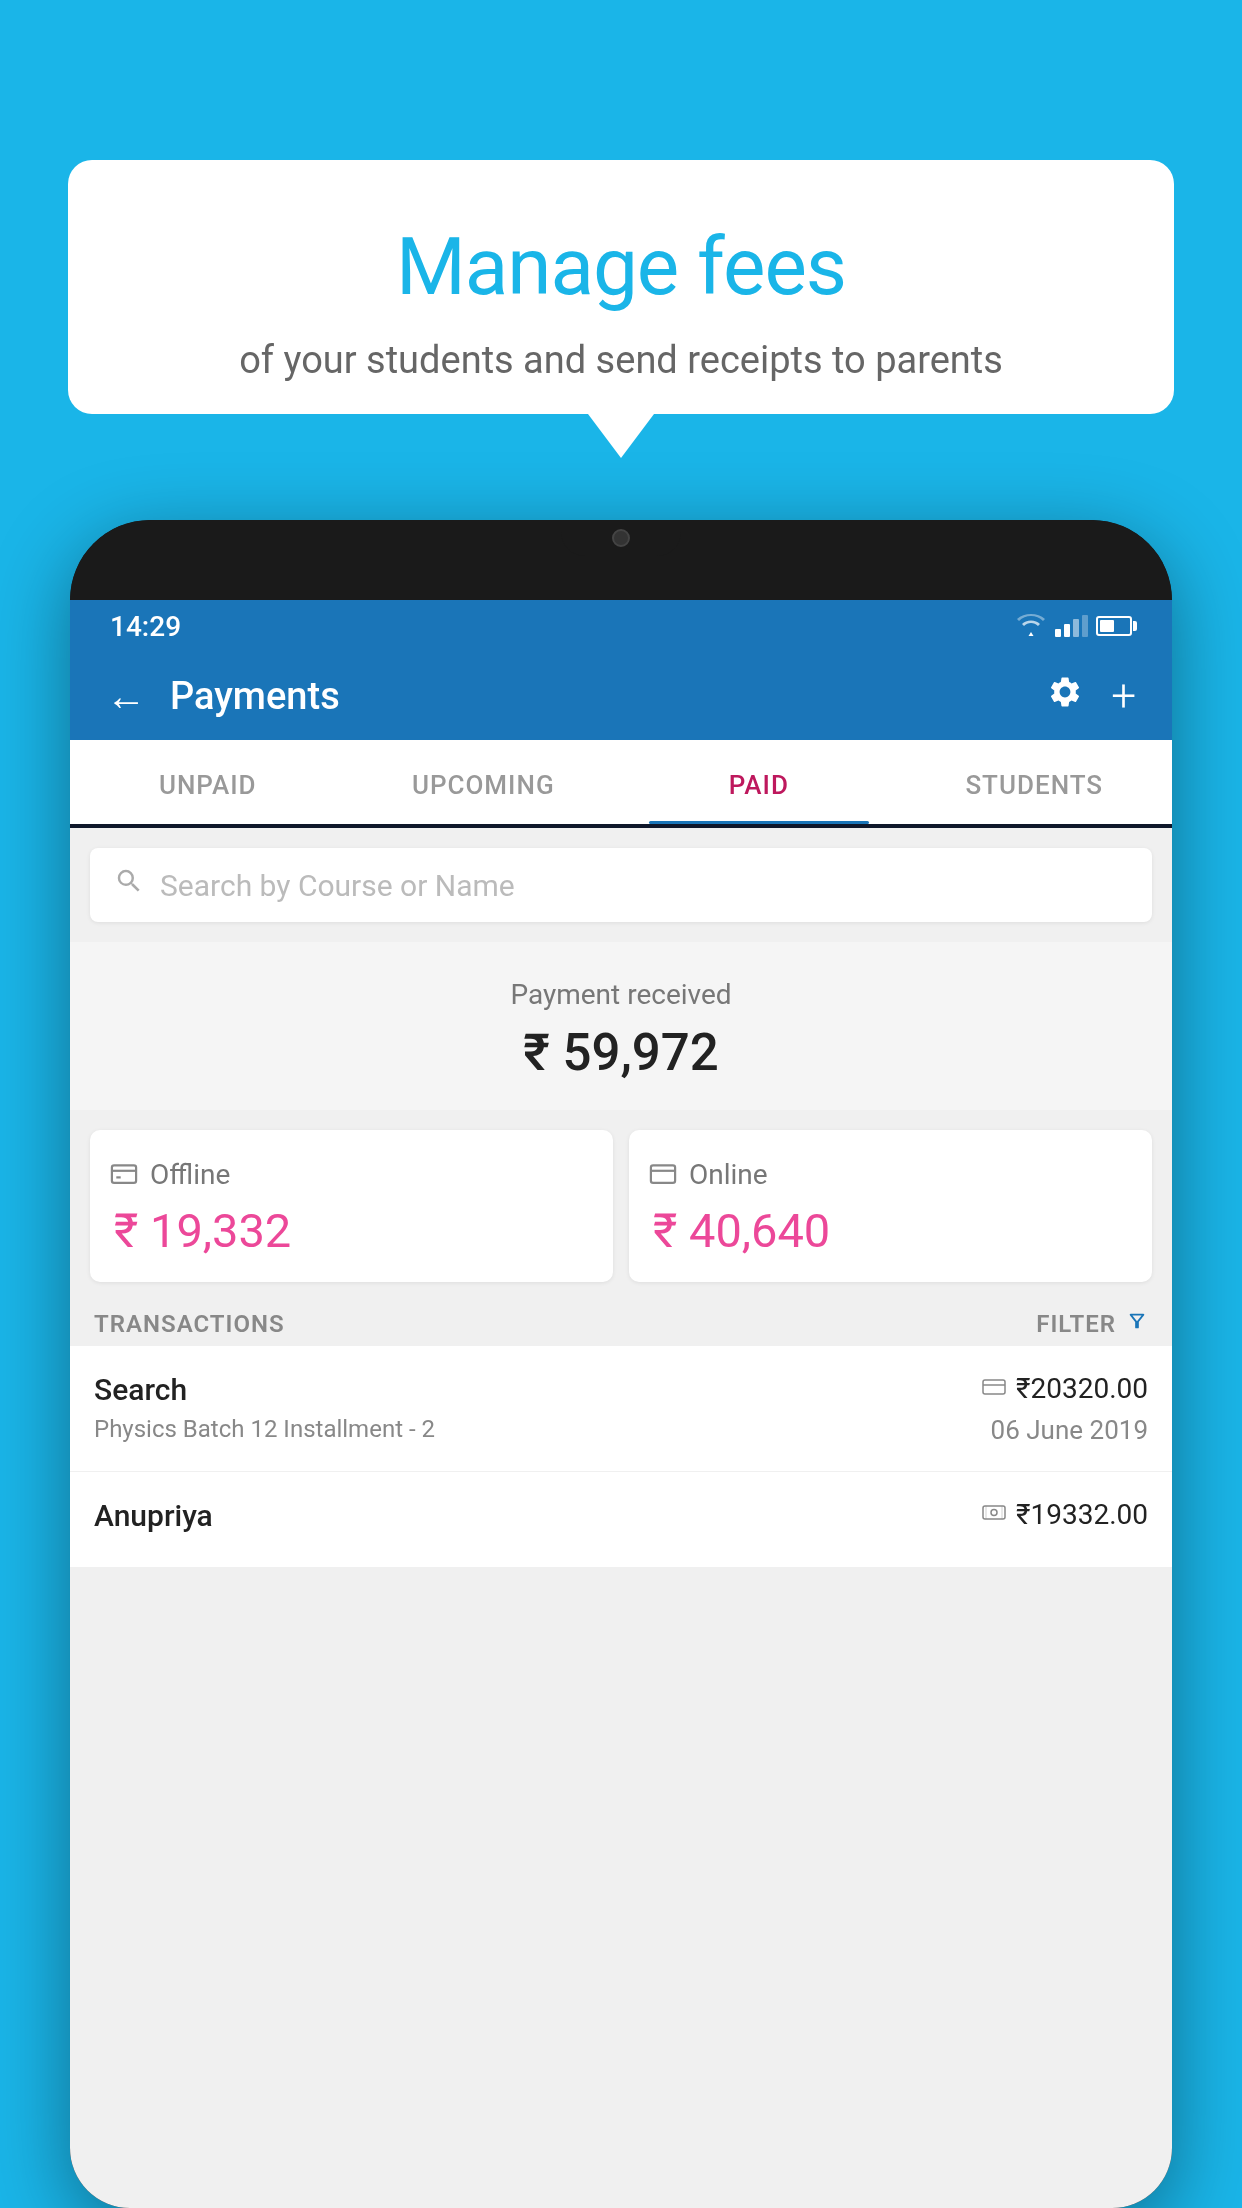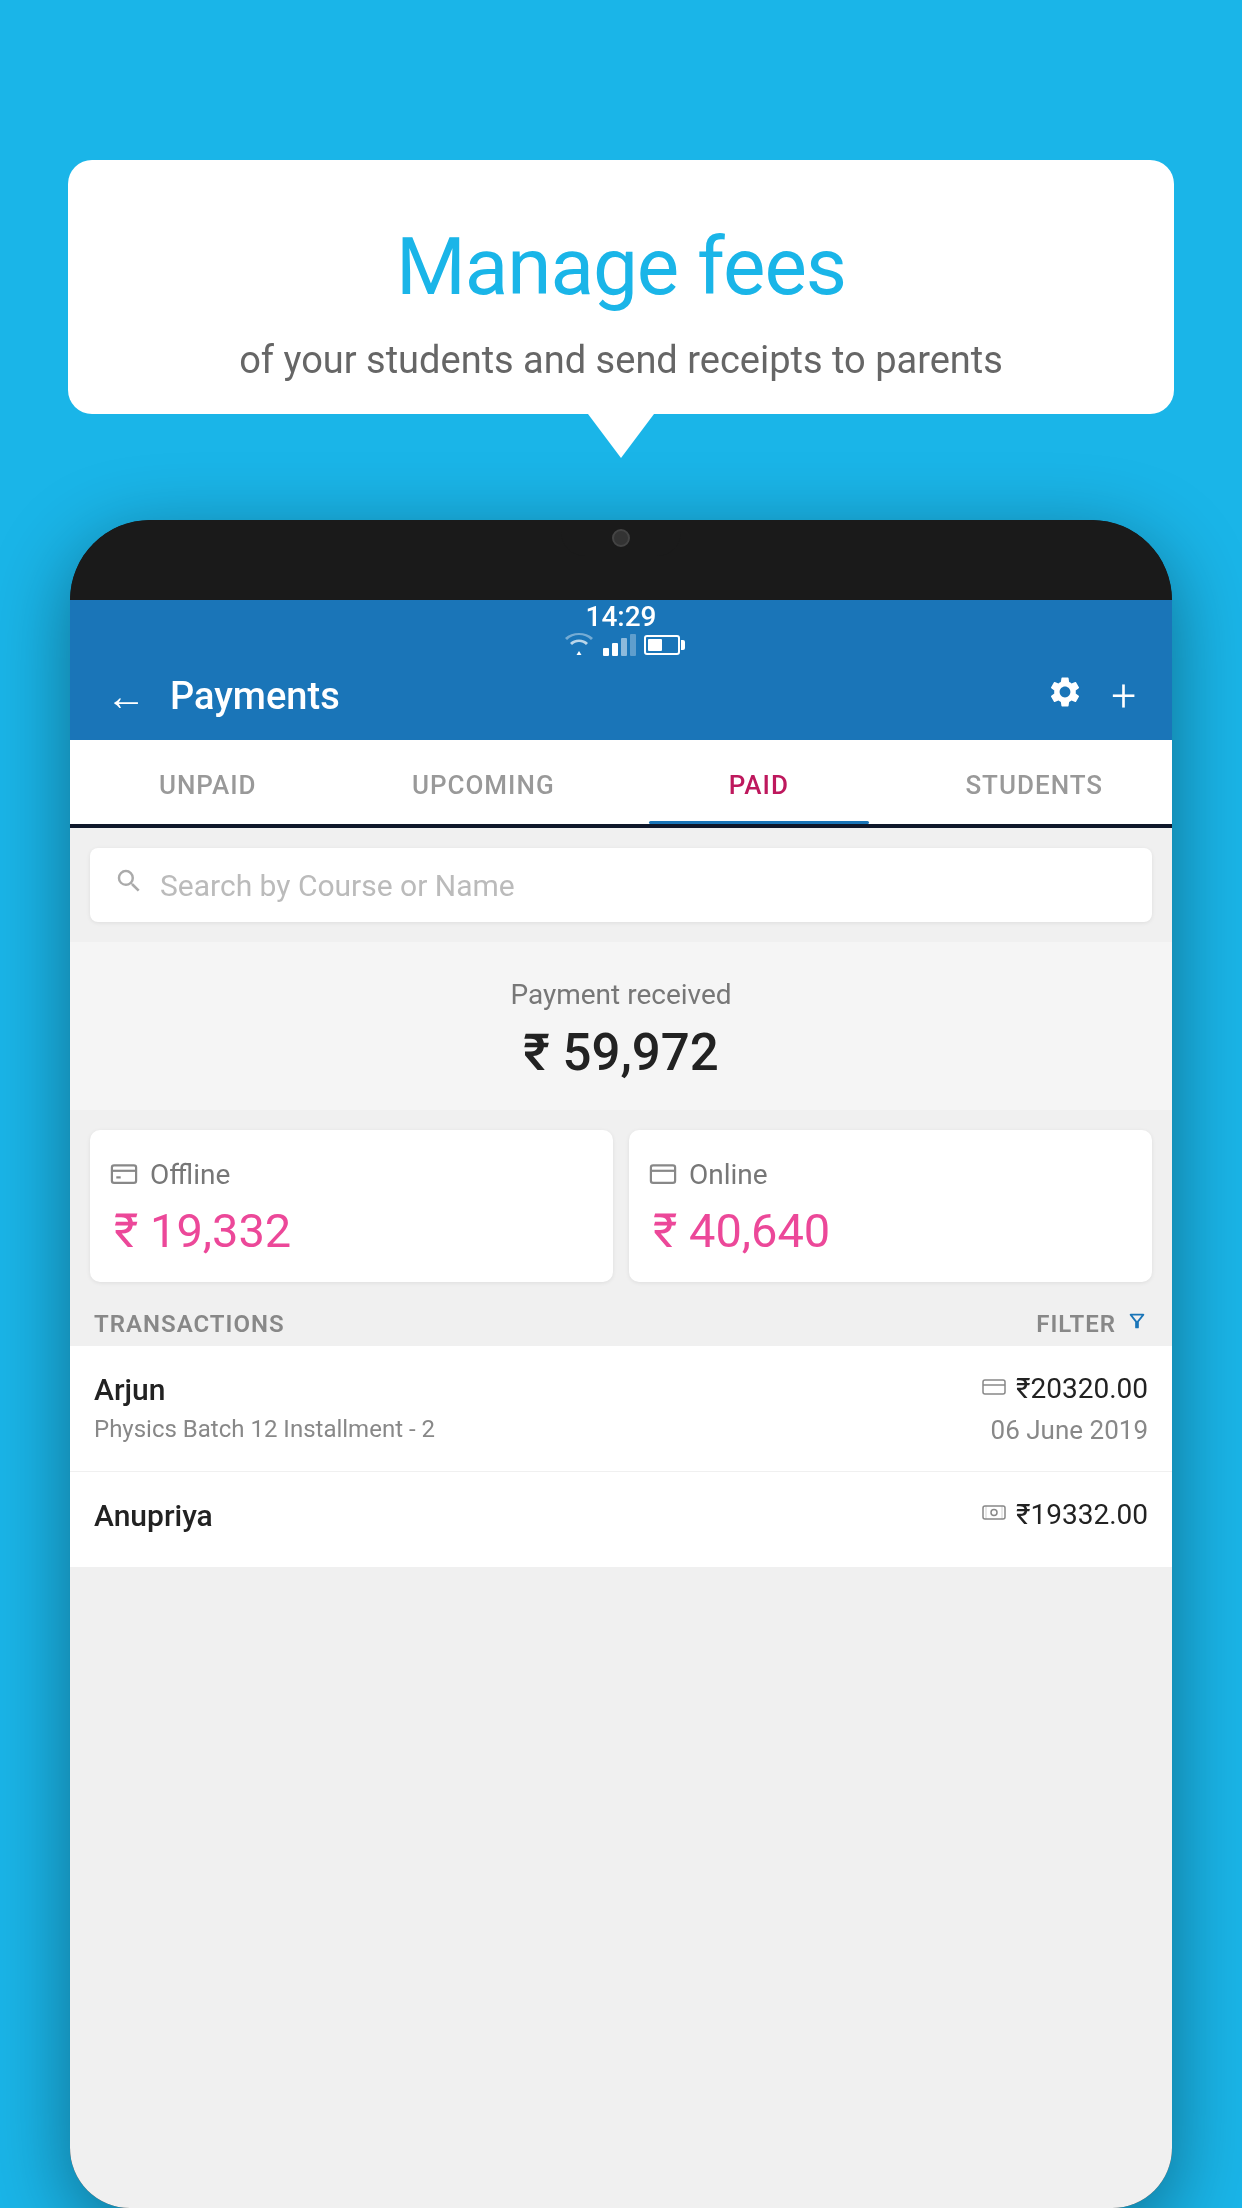--- a/index.html
+++ b/index.html
@@ -104,21 +104,20 @@
     }
 
     
     .status-bar {
       background: #1a75b8;
       height: 52px;
       display: flex;
       align-items: center;
       justify-content: space-between;
       padding: 0 40px;
-      flex-direction: column;
     }
 
     .status-time {
       color: white;
       font-size: 28px;
       font-weight: 500;
     }
 
     .signal-bars {
       display: flex;
@@ -529,21 +528,21 @@
           <svg width="22" height="22" viewBox="0 0 24 24" fill="#1a75b8">
             <path d="M7 6h10l-5.01 6.3L7 6zm-2.75-.39C6.27 8.2 10 13 10 13v6c0 .55.45 1 1 1h2c.55 0 1-.45 1-1v-6s3.72-4.8 5.74-7.39A1 1 0 0 0 18.95 4H5.04a1 1 0 0 0-.79 1.61z"></path>
           </svg>
         </span>
       </div>
     </div>
 
     <div>
       <div class="transaction-item">
         <div class="transaction-row">
-          <span class="transaction-name">Arjun</span>
+          <span class="transaction-name">Search</span>
           <div class="transaction-amount-wrap">
             <span class="transaction-icon">
               <svg width="24" height="18" viewBox="0 0 24 18" fill="none">
                 <rect x="1" y="2" width="22" height="14" rx="2" ry="2" stroke="#888" stroke-width="1.5"></rect>
                 <line x1="1" y1="7" x2="23" y2="7" stroke="#888" stroke-width="1.5"></line>
               </svg>
             </span>
             <span class="transaction-amount">₹20320.00</span>
           </div>
         </div>

